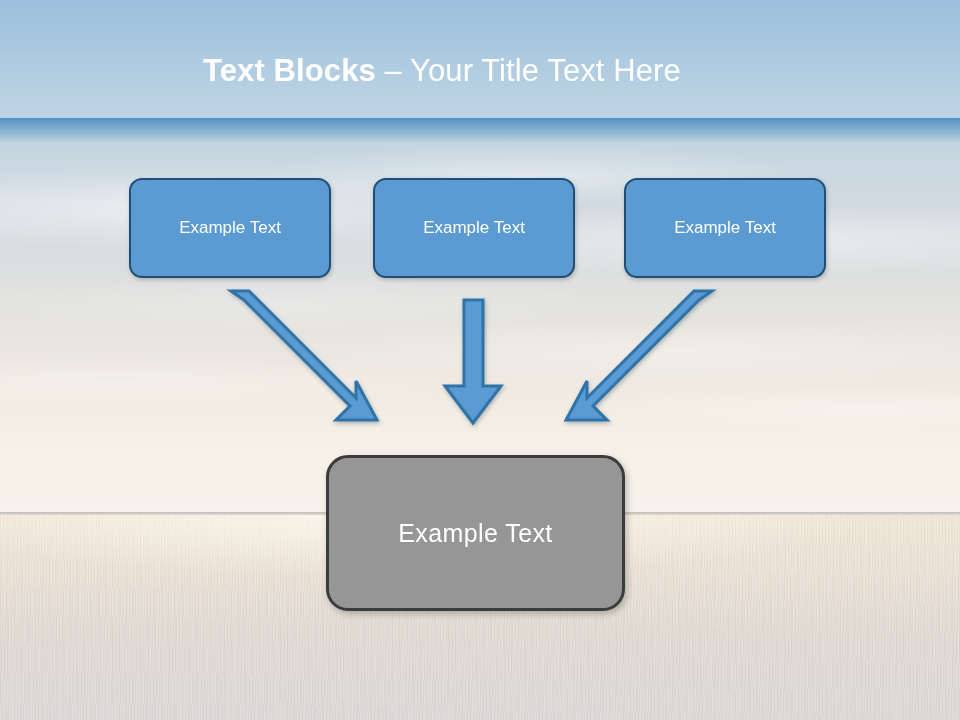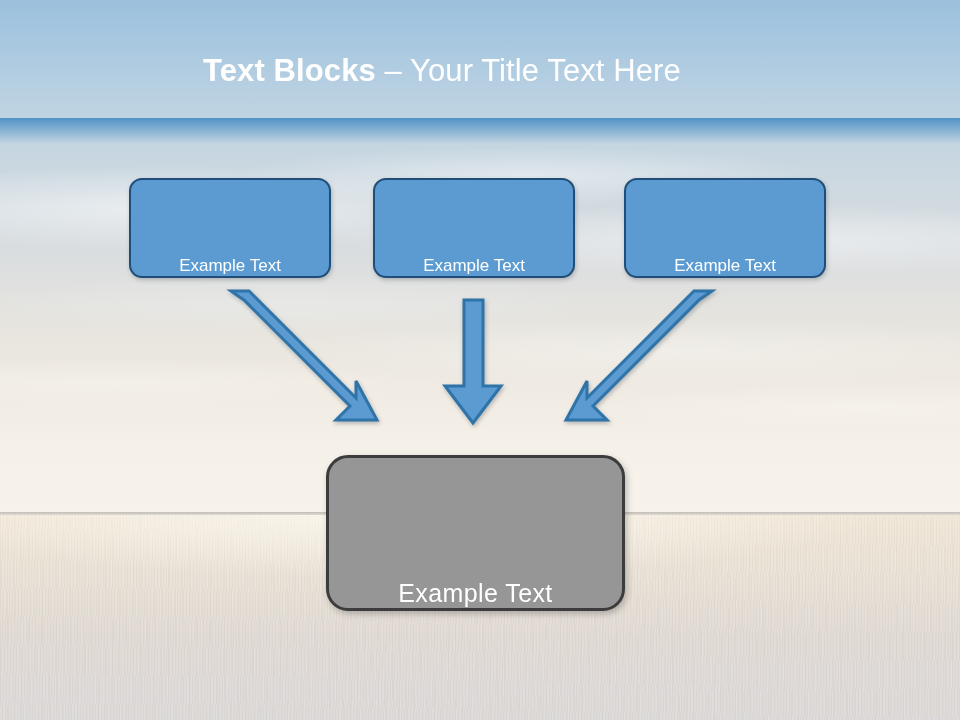--- a/index.html
+++ b/index.html
@@ -139,21 +139,21 @@
   }
   .slide-title .t-light {
     font-weight: normal;
   }
 
   
   .box {
     position: absolute;
     box-sizing: border-box;
     display: flex;
-    align-items: flex-end;
+    align-items: center;
     justify-content: center;
     color: #ffffff;
     text-align: center;
   }
 
   .box-blue {
     width: 202px;
     height: 100px;
     top: 178px;
     background: #5b9bd1;

